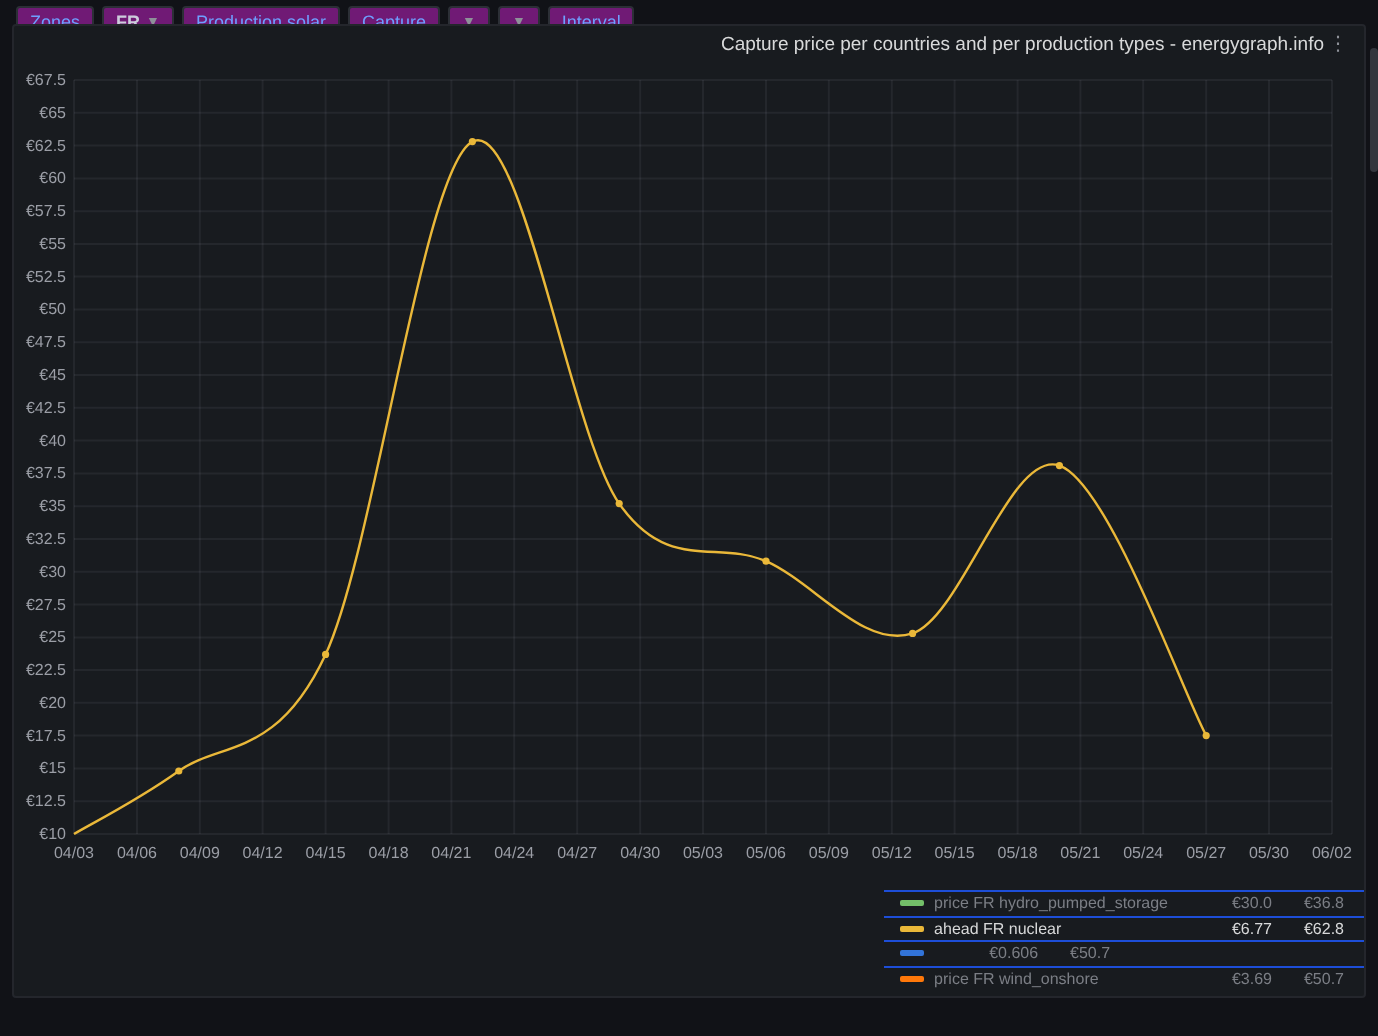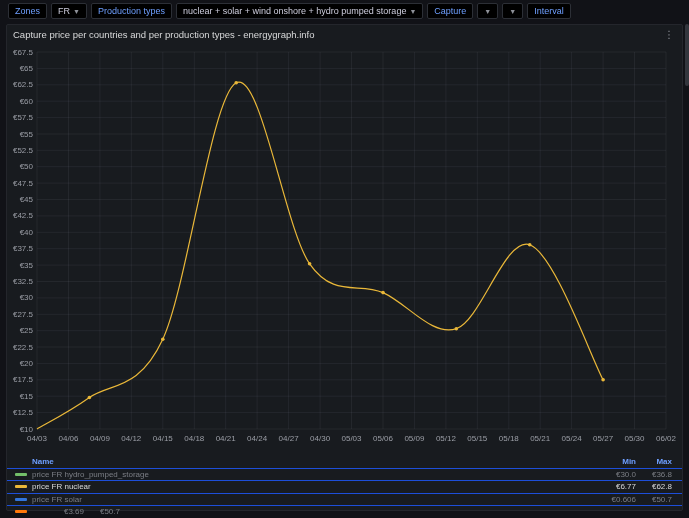--- a/index.html
+++ b/index.html
@@ -12,32 +12,32 @@
   }
 
   
   .toolbar {
     display:flex; align-items:center; gap:4px;
     padding:3px 8px; height:22px;
   }
   .tb-btn {
     display:inline-flex; align-items:center; gap:3px;
     height:16px; padding:0 6px;
-    background:#000000; border:1px solid #2c2f36; border-radius:2px;
+    background:#701a75; border:1px solid #2c2f36; border-radius:2px;
     font-size:9px; line-height:1; cursor:pointer; white-space:nowrap;
   }
   .tb-btn.label { color:#6e9fff; }
-  .tb-btn.value { color:#ccccdc; }
+  .tb-btn.value { color:#ccccdc;font-weight:bold; }
   .chev { font-size:7px; color:#8e9199; }
 
   
   .panel {
-    position:absolute; left:6px; right:6px; top:24px; height:487px;
+    position:absolute; left:6px; right:6px; top:12px; height:487px;
     background:#181b1f; border:1px solid #24262c; border-radius:2px;
-    display:flex; flex-direction:column;
+    display:flex; flex-direction:column;align-items:flex-end;
   }
   .panel-header {
     height:18px; display:flex; align-items:center;
     padding:0 6px; flex:0 0 auto;
   }
   .panel-title { font-size:9.5px; color:#d8d9da; }
   .panel-menu {
     margin-left:auto; color:#8e9199; font-size:10px;
     width:14px; text-align:center; cursor:pointer; letter-spacing:0;
   }
@@ -75,25 +75,21 @@
 
 <div class="toolbar">
   <div class="tb-btn label">
     <span>Zones</span>
   </div>
   <div class="tb-btn value">
     <span>FR</span>
     <span class="chev">▼</span>
   </div>
   <div class="tb-btn label">
-    <span>Production types</span>
-  </div>
-  <div class="tb-btn value">
-    <span>nuclear + solar + wind onshore + hydro pumped storage</span>
-    <span class="chev">▼</span>
+    <span>Production solar</span>
   </div>
   <div class="tb-btn label">
     <span>Capture</span>
   </div>
   <div class="tb-btn value">
     <span class="chev">▼</span>
   </div>
   <div class="tb-btn value">
     <span class="chev">▼</span>
   </div>
@@ -207,47 +203,41 @@
         <circle cx="229.2" cy="39.8" r="1.8" fill="#EAB839"></circle>
         <circle cx="302.6" cy="220.8" r="1.8" fill="#EAB839"></circle>
         <circle cx="376.0" cy="249.6" r="1.8" fill="#EAB839"></circle>
         <circle cx="449.3" cy="285.7" r="1.8" fill="#EAB839"></circle>
         <circle cx="522.7" cy="201.8" r="1.8" fill="#EAB839"></circle>
         <circle cx="596.1" cy="336.8" r="1.8" fill="#EAB839"></circle>
       </svg>
   </div>
 
   <div class="legend">
-    <div class="legend-row header">
-      <span class="swatch"></span>
-      <span class="col-name">Name</span>
-      <span class="col-min">Min</span>
-      <span class="col-max">Max</span>
-    </div>
 
     <div class="legend-row dim">
       <span class="swatch" style="background: rgb(115, 191, 105);"></span>
       <span class="col-name">price FR hydro_pumped_storage</span>
       <span class="col-min">€30.0</span>
       <span class="col-max">€36.8</span>
     </div>
     <div class="legend-row">
       <span class="swatch" style="background: rgb(234, 184, 57);"></span>
-      <span class="col-name">price FR nuclear</span>
+      <span class="col-name">ahead FR nuclear</span>
       <span class="col-min">€6.77</span>
       <span class="col-max">€62.8</span>
     </div>
     <div class="legend-row dim">
       <span class="swatch" style="background: rgb(50, 116, 217);"></span>
-      <span class="col-name">price FR solar</span>
       <span class="col-min">€0.606</span>
       <span class="col-max">€50.7</span>
     </div>
     <div class="legend-row dim">
       <span class="swatch" style="background: rgb(255, 120, 10);"></span>
+      <span class="col-name">price FR wind_onshore</span>
       <span class="col-min">€3.69</span>
       <span class="col-max">€50.7</span>
     </div>
   </div>
 </div>
 
 <div class="scrollbar-track">
   <div class="scrollbar-thumb"></div>
 </div>
 

